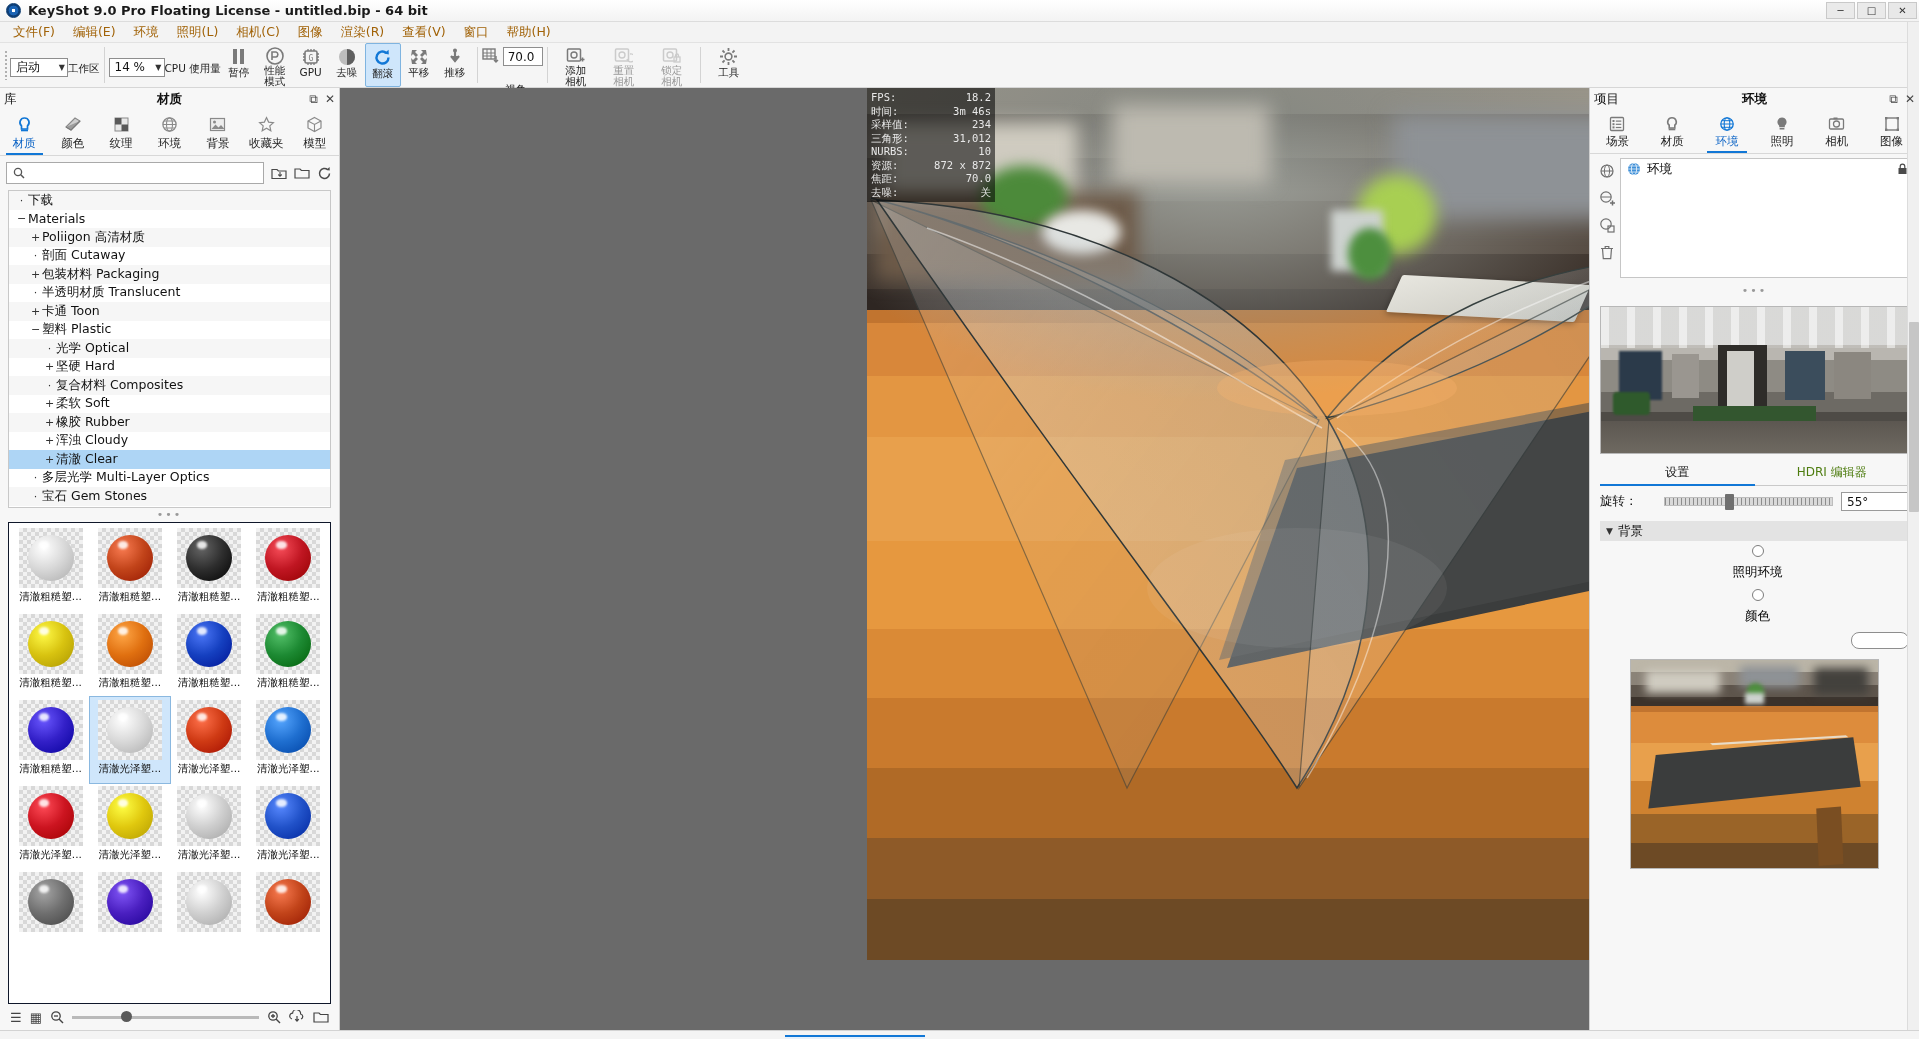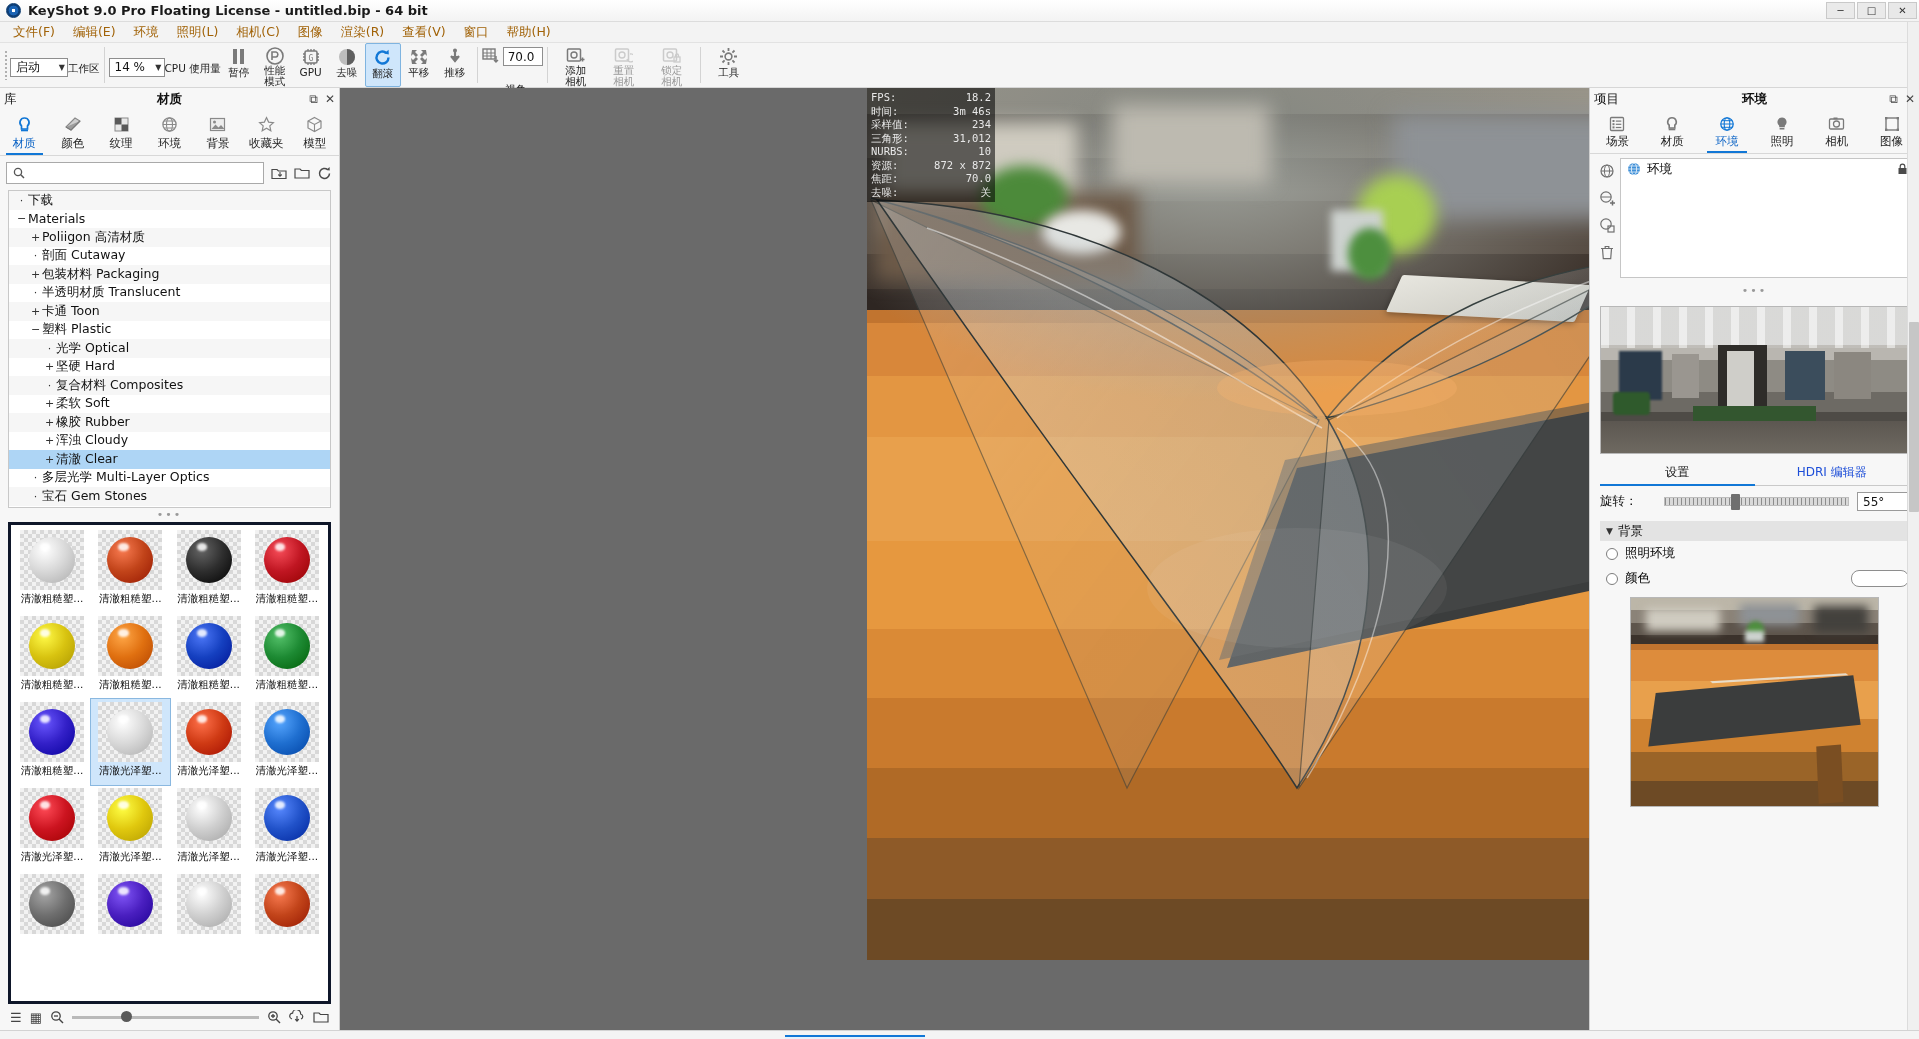--- a/index.html
+++ b/index.html
@@ -117,21 +117,21 @@
   }
   .tnode { height: 18.5px; display: flex; align-items: center; white-space: nowrap; cursor: default; }
   .tnode:nth-child(odd) { background: #f6f6f6; }
   .tnode.sel { background: #aed5f5 !important; }
   .tnode .exp { width: 13px; text-align: center; color: #333; font-size: 11px; flex: 0 0 auto; }
   .tnode .lbl { color: #111; }
 
   .dots { text-align: center; color: #999; font-size: 11px; letter-spacing: 2px; height: 14px; line-height: 14px; }
 
   .mat-grid {
-    margin: 0 8px; border: 3px solid #0f172a; background: #fff; flex: 1;
+    margin: 0 8px; border: 1px solid #0f172a; background: #fff; flex: 1;
     display: grid; grid-template-columns: repeat(4, 1fr); grid-auto-rows: 86px;
     overflow: hidden; align-content: start; padding: 2px;
   }
   .mat-cell { display: flex; flex-direction: column; align-items: center; padding-top: 3px; cursor: default; }
   .mat-cell.sel { background: #cfe6fb; outline: 1px solid #8ab8e0; }
   .mat-thumb {
     width: 64px; height: 60px;
     background-image:
       linear-gradient(45deg, #d8d8d8 25%, transparent 25%, transparent 75%, #d8d8d8 75%),
       linear-gradient(45deg, #d8d8d8 25%, transparent 25%, transparent 75%, #d8d8d8 75%);
@@ -183,41 +183,41 @@
   .env-tools .t { width: 18px; height: 18px; color: #5a5a5a; display: flex; align-items: center; justify-content: center; }
   .env-list { flex: 1; border: 1px solid #c6c6c6; background: #fff; height: 120px; }
   .env-item { height: 20px; display: flex; align-items: center; gap: 6px; padding: 0 6px; font-size: 12.5px; }
   .env-item .lock { margin-left: auto; color: #4a4a4a; font-size: 11px; }
 
   .hdri-preview {
     margin: 8px 10px 0 10px; height: 148px; border: 1px solid #b7b7b7; overflow: hidden; position: relative;
     background: #8e9296;
   }
   .env-tabs { display: flex; margin: 6px 10px 0 10px; border-bottom: 1px solid #c9c9c9; }
-  .env-tab { flex: 1; text-align: center; font-size: 12px; padding: 4px 0; color: #1d4ed8; position: relative; }
+  .env-tab { flex: 1; text-align: center; font-size: 12px; padding: 4px 0; color: #4d7c0f; position: relative; }
   .env-tab.sel { color: #111; }
   .env-tab.sel::after { content: ""; position: absolute; bottom: -1px; left: 0; right: 0; height: 2px; background: #1177d6; }
 
   .frow { display: flex; align-items: center; padding: 6px 10px; gap: 8px; font-size: 12.5px; color: #111; }
   .frow .lab { width: 56px; white-space: nowrap; }
   .slider { flex: 1; height: 14px; position: relative; display: flex; align-items: center; }
   .slider .track {
     position: absolute; left: 0; right: 0; height: 9px; top: 2px;
     background-image: repeating-linear-gradient(90deg, #8c8c8c 0 1px, #d9d9d9 1px 4px);
     border: 1px solid #bdbdbd;
   }
   .slider .knob { position: absolute; left: 36%; width: 9px; height: 16px; background: #6f6f6f; border-radius: 1px; top: -1px; }
-  .valbox { width: 52px; height: 19px; border: 1px solid #9a9a9a; background: #fff;
+  .valbox { width: 68px; height: 19px; border: 1px solid #9a9a9a; background: #fff;
             font-size: 12px; display: flex; align-items: center; padding-left: 5px; }
 
   .sec-head { display: flex; align-items: center; gap: 5px; margin: 4px 10px 0 10px;
               background: #e3e3e3; height: 20px; padding: 0 6px; font-size: 12.5px; color: #111; }
   .sec-head .tri { font-size: 9px; color: #333; }
 
-  .radio-row { display: flex; align-items: center; gap: 7px; padding: 4px 10px 4px 16px; font-size: 12.5px; }
+  .radio-row { display: flex; align-items: center; gap: 7px; padding: 4px 10px 4px 16px; font-size: 12.5px; flex-direction: column; }
   .radio { width: 12px; height: 12px; border-radius: 50%; border: 1px solid #7d7d7d; background: #fff; flex: 0 0 auto; position: relative; }
   .radio.on { border-color: #1177d6; background: #1177d6; }
   .radio.on::after { content: ""; position: absolute; left: 3px; top: 3px; width: 4px; height: 4px; border-radius: 50%; background: #fff; }
   .colorbox { margin-left: auto; width: 58px; height: 17px; border: 1px solid #8e8e8e; background: #fff; border-radius: 8px; }
 
   .bg-preview { margin: 6px 40px 0 40px; height: 210px; border: 1px solid #b7b7b7; overflow: hidden; position: relative; }
 
   
   .vscroll { position: absolute; right: 0; top: 0; width: 12px; bottom: 0; background: #f0f0f0; border-left: 1px solid #dcdcdc; }
   .vscroll .thumb { position: absolute; left: 1px; width: 10px; background: #c6c6c6; border-radius: 1px; }

